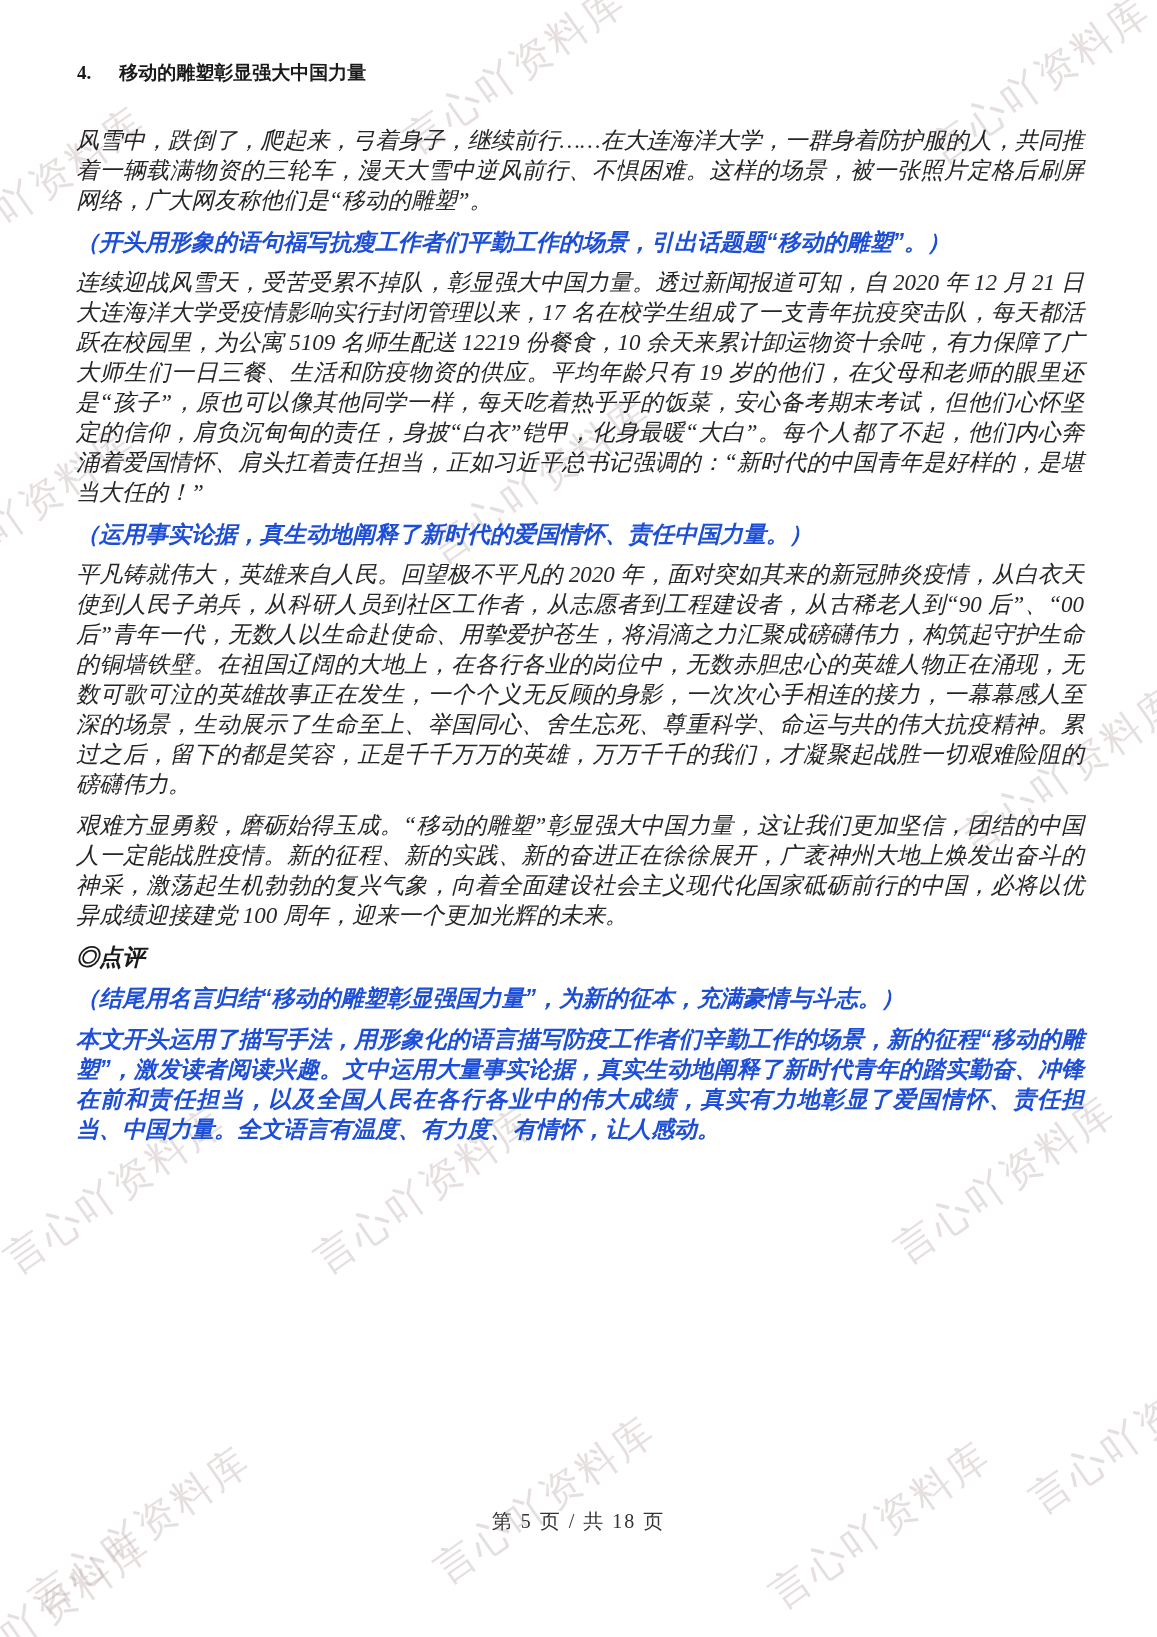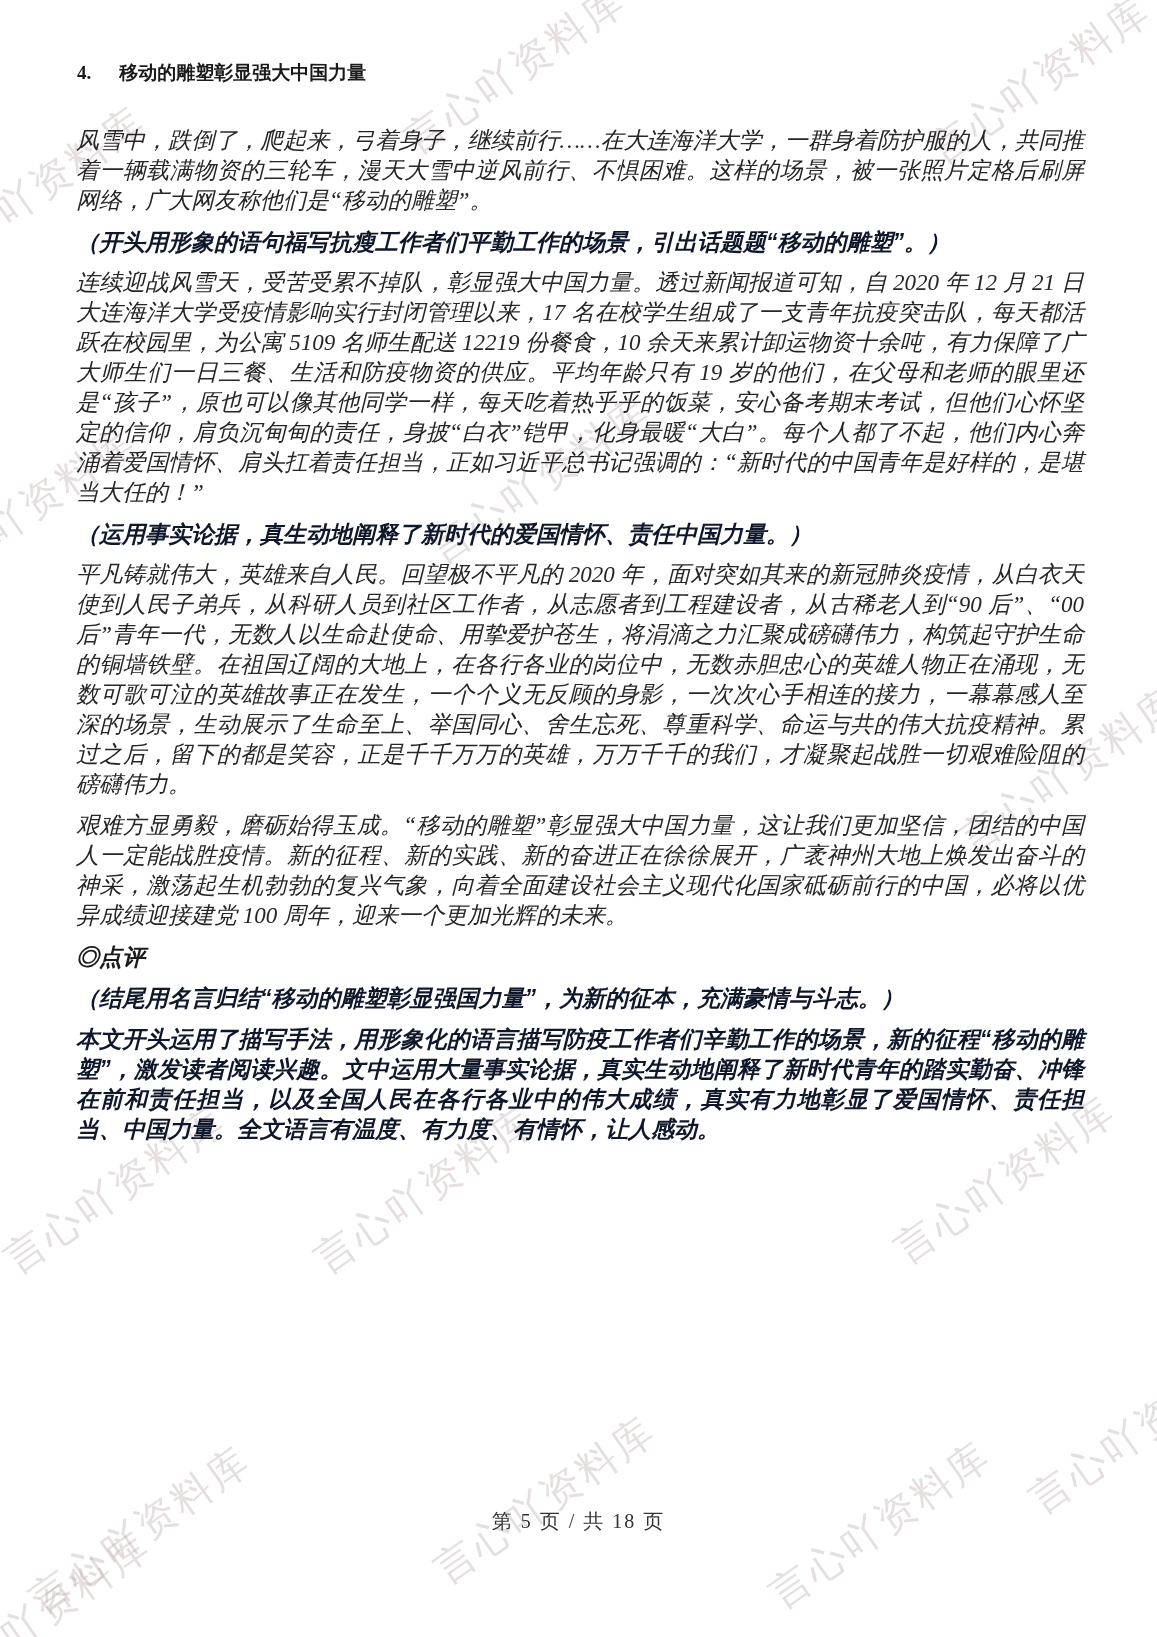--- a/index.html
+++ b/index.html
@@ -41,21 +41,21 @@
   .para {
     margin:11px;
     font-size:23px;
     line-height:30px;
     text-align:justify;
     color:#262626;
     font-family:"Liberation Serif", serif;
     font-style:italic;
   }
   .para.red {
-    color:#0f172a;
+    color:#1d4ed8;
     font-weight:bold;
     font-family:"Liberation Sans", sans-serif;
   }
   .para.black-bold {
     color:#1a1a1a;
     font-weight:bold;
     font-family:"Liberation Sans", sans-serif;
   }
   .footer {
     position:absolute;

